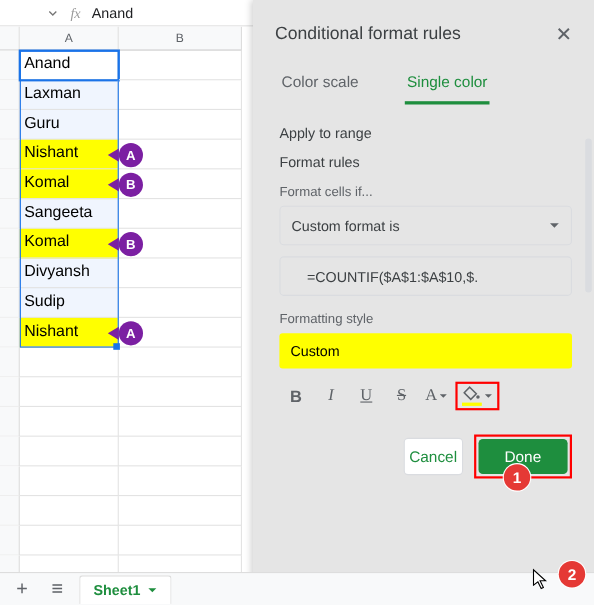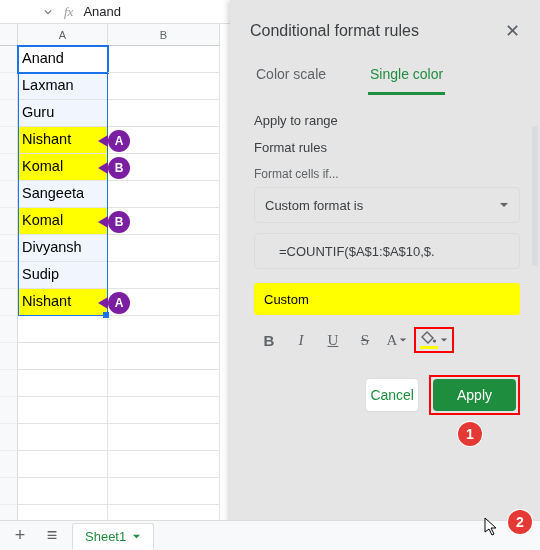--- a/index.html
+++ b/index.html
@@ -119,21 +119,21 @@
     display:flex; align-items:center; justify-content:center;
     box-shadow:0 0 0 1px #fff; z-index:20;}
   .cursor { position:absolute; z-index:30; pointer-events:none;}
 
   
   .sheettabs { position:absolute; left:0; right:0; bottom:0; height:30px;
     border-top:1px solid #ddd; background:#f8f9fa; display:flex; align-items:center;
     padding-left:8px; gap:8px; font-size:13px; color:#5f6368;}
   .plus,.menu { width:24px; text-align:center; font-size:18px; cursor:pointer; color:#5f6368;}
   .sheettab { background:#fff; border:1px solid #ddd; border-bottom:none;
-    padding:5px 12px; border-radius:3px 3px 0 0; color:#1e8e3e; font-weight:400;
+    padding:5px 12px; border-radius:3px 3px 0 0; color:#1e8e3e; font-weight:700;
     display:flex; align-items:center; gap:6px; cursor:pointer;}
   .sheettab svg{width:9px;height:9px;}
 </style>
 </head>
 <body>
 
 <div class="fx-bar">
   <div class="name-box">
     <svg viewBox="0 0 10 10">
         <path d="M1 3 L5 7 L9 3" fill="none" stroke="#777" stroke-width="1.5"></path>
@@ -261,20 +261,21 @@
     <div class="sub-label">Format cells if...</div>
     <div class="dd">
       <span>Custom format is</span>
       <svg viewBox="0 0 10 10">
           <path d="M1 3 L5 7 L9 3" fill="#5f6368"></path>
         </svg>
     </div>
     <div class="inp">
       <span>=COUNTIF($A$1:$A$10,$.</span>
     </div>
+    <div class="sub-label">Formatting style</div>
     <div class="preview">
       <span>Custom</span>
     </div>
     <div class="fmtbar">
       <div class="fbtn b">B</div>
       <div class="fbtn" style="font-style:italic">I</div>
       <div class="fbtn u">U</div>
       <div class="fbtn s">S</div>
       <div class="fbtn txtcolor">
         <span>A</span>
@@ -291,21 +292,21 @@
           <div class="underline-bar"></div>
         </div>
         <svg width="8" height="8" viewBox="0 0 10 10">
             <path d="M1 3 L5 7 L9 3" fill="#5f6368"></path>
           </svg>
       </div>
     </div>
     <div class="actions">
       <button class="btn-cancel">Cancel</button>
       <div class="btn-done-wrap">
-        <button class="btn-done">Apply</button>
+        <button class="btn-done">Done</button>
       </div>
     </div>
   </div>
 </div>
 
 <div class="anno" style="right:58px; top:422px;">1</div>
 <div class="anno" style="right:8px; top:510px;">2</div>
 <svg class="cursor" style="right:40px; top:516px;" width="18" height="22" viewBox="0 0 18 22">
   <path d="M3 2 L3 16 L7 13 L10 19 L12 18 L9 12 L14 12 Z" fill="#fff" stroke="#000" stroke-width="1"></path>
 </svg>

